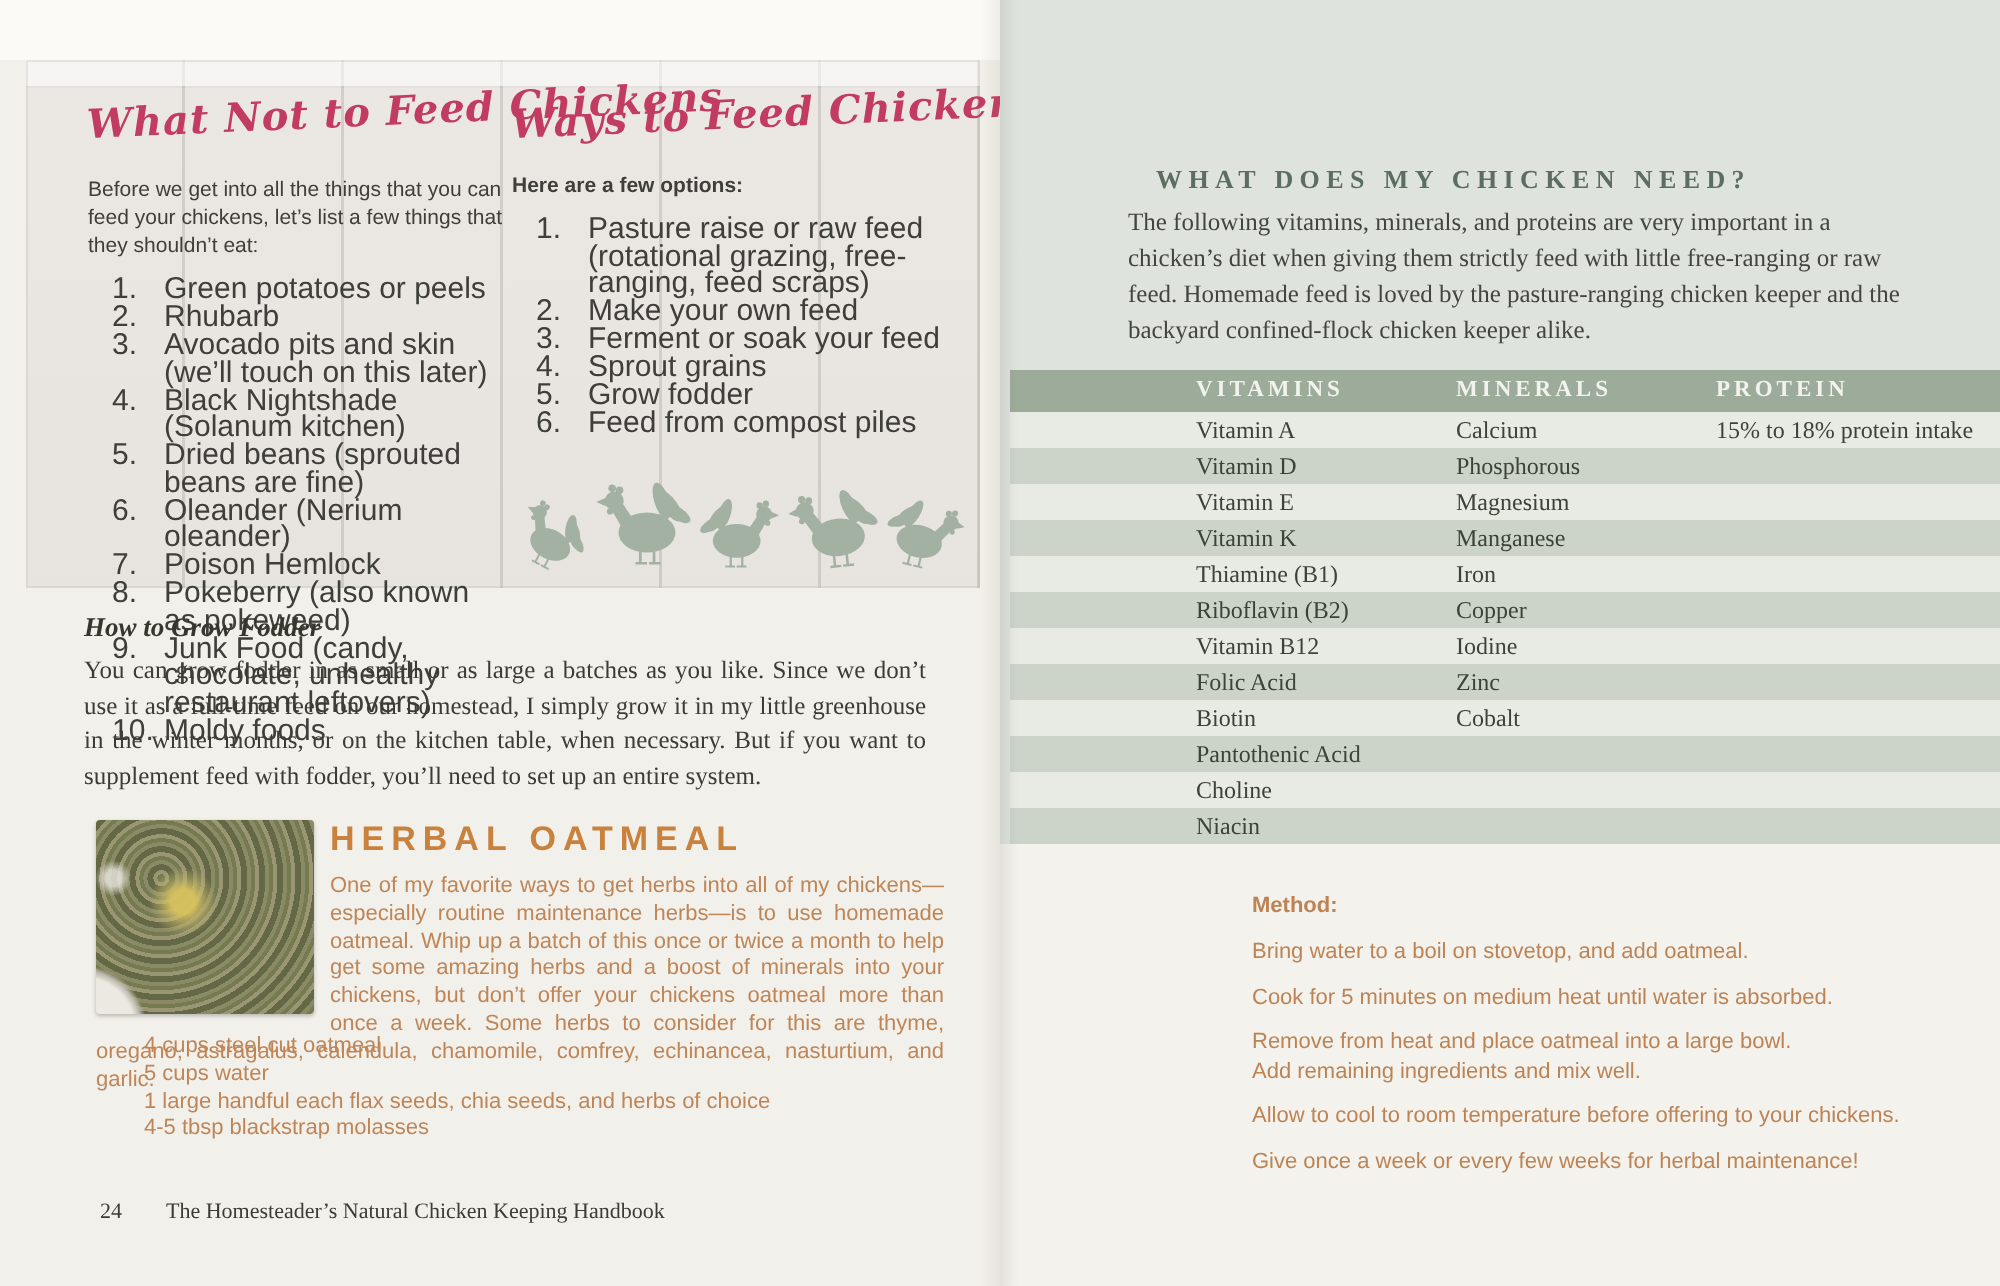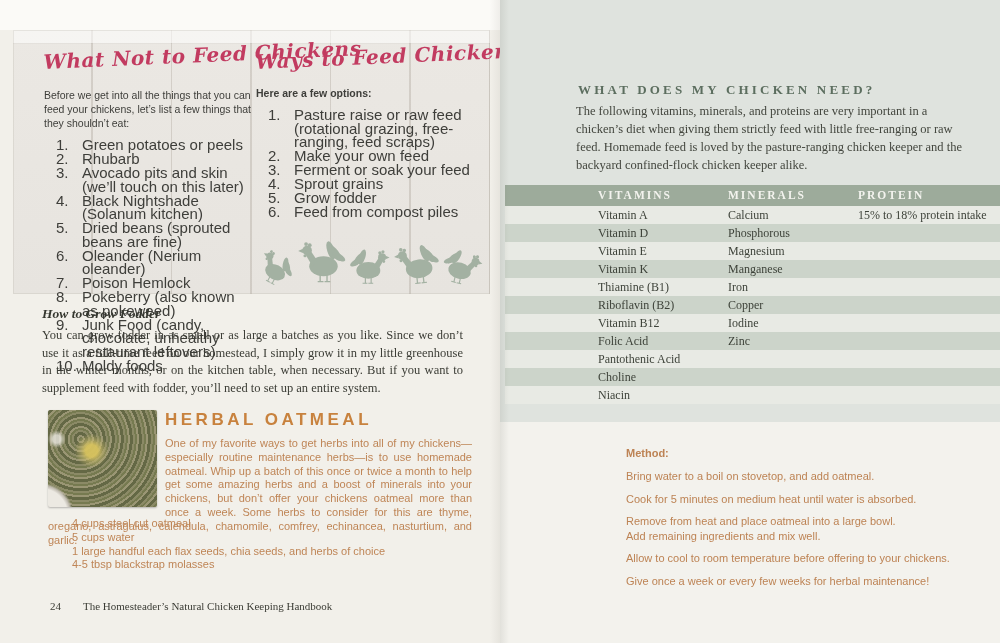--- a/index.html
+++ b/index.html
@@ -51,21 +51,21 @@
   .footer{position:absolute;left:50px;top:600px;font-family:"Liberation Serif",serif;
       font-size:11px;color:#3b3c35;}
   .footer .pn{margin-right:22px;}
   
   .page-right{position:absolute;left:500px;top:0;width:500px;height:643px;background:#f3f2ed;}
   .sage-top{position:absolute;left:0;top:0;width:500px;height:422px;background:#dfe3de;}
   .page-right::before{content:"";position:absolute;left:0;top:0;width:9px;height:100%;
       background:linear-gradient(to right,rgba(110,110,100,0.13),transparent);z-index:5;}
   .needs-head{position:absolute;left:68px;top:82px;font-family:"Liberation Serif",serif;
       font-weight:bold;font-size:13px;letter-spacing:3.2px;color:#5c6e5f;margin-left:10px;}
-  .needs-intro{position:absolute;left:76px;top:102px;width:392px;
+  .needs-intro{position:absolute;left:64px;top:102px;width:392px;
       font-family:"Liberation Serif",serif;font-size:12.5px;line-height:18px;color:#43463e;}
   .ntable{position:absolute;left:5px;top:185px;width:495px;font-family:"Liberation Serif",serif;}
   .thead,.trow{display:grid;grid-template-columns:130px 130px 1fr;padding-left:93px;}
   .thead{height:21px;line-height:21px;background:#9dab9b;color:#f3f3ee;
       font-weight:bold;font-size:11.5px;letter-spacing:2px;}
   .trow{height:18px;line-height:18px;font-size:12px;color:#3d4239;}
   .trow:nth-child(odd){background:#e8eae4;}
   .trow:nth-child(even){background:#ccd4ca;}
   .tbody{}
   .method{position:absolute;left:90px;top:447px;width:380px;color:#bd8354;font-size:11px;margin-left:36px;}
@@ -219,20 +219,25 @@
           <span>Vitamin B12</span>
           <span>Iodine</span>
           <span></span>
         </div>
         <div class="trow">
           <span>Folic Acid</span>
           <span>Zinc</span>
           <span></span>
         </div>
         <div class="trow">
+          <span>Biotin</span>
+          <span>Cobalt</span>
+          <span></span>
+        </div>
+        <div class="trow">
           <span>Pantothenic Acid</span>
           <span></span>
           <span></span>
         </div>
         <div class="trow">
           <span>Choline</span>
           <span></span>
           <span></span>
         </div>
         <div class="trow">

